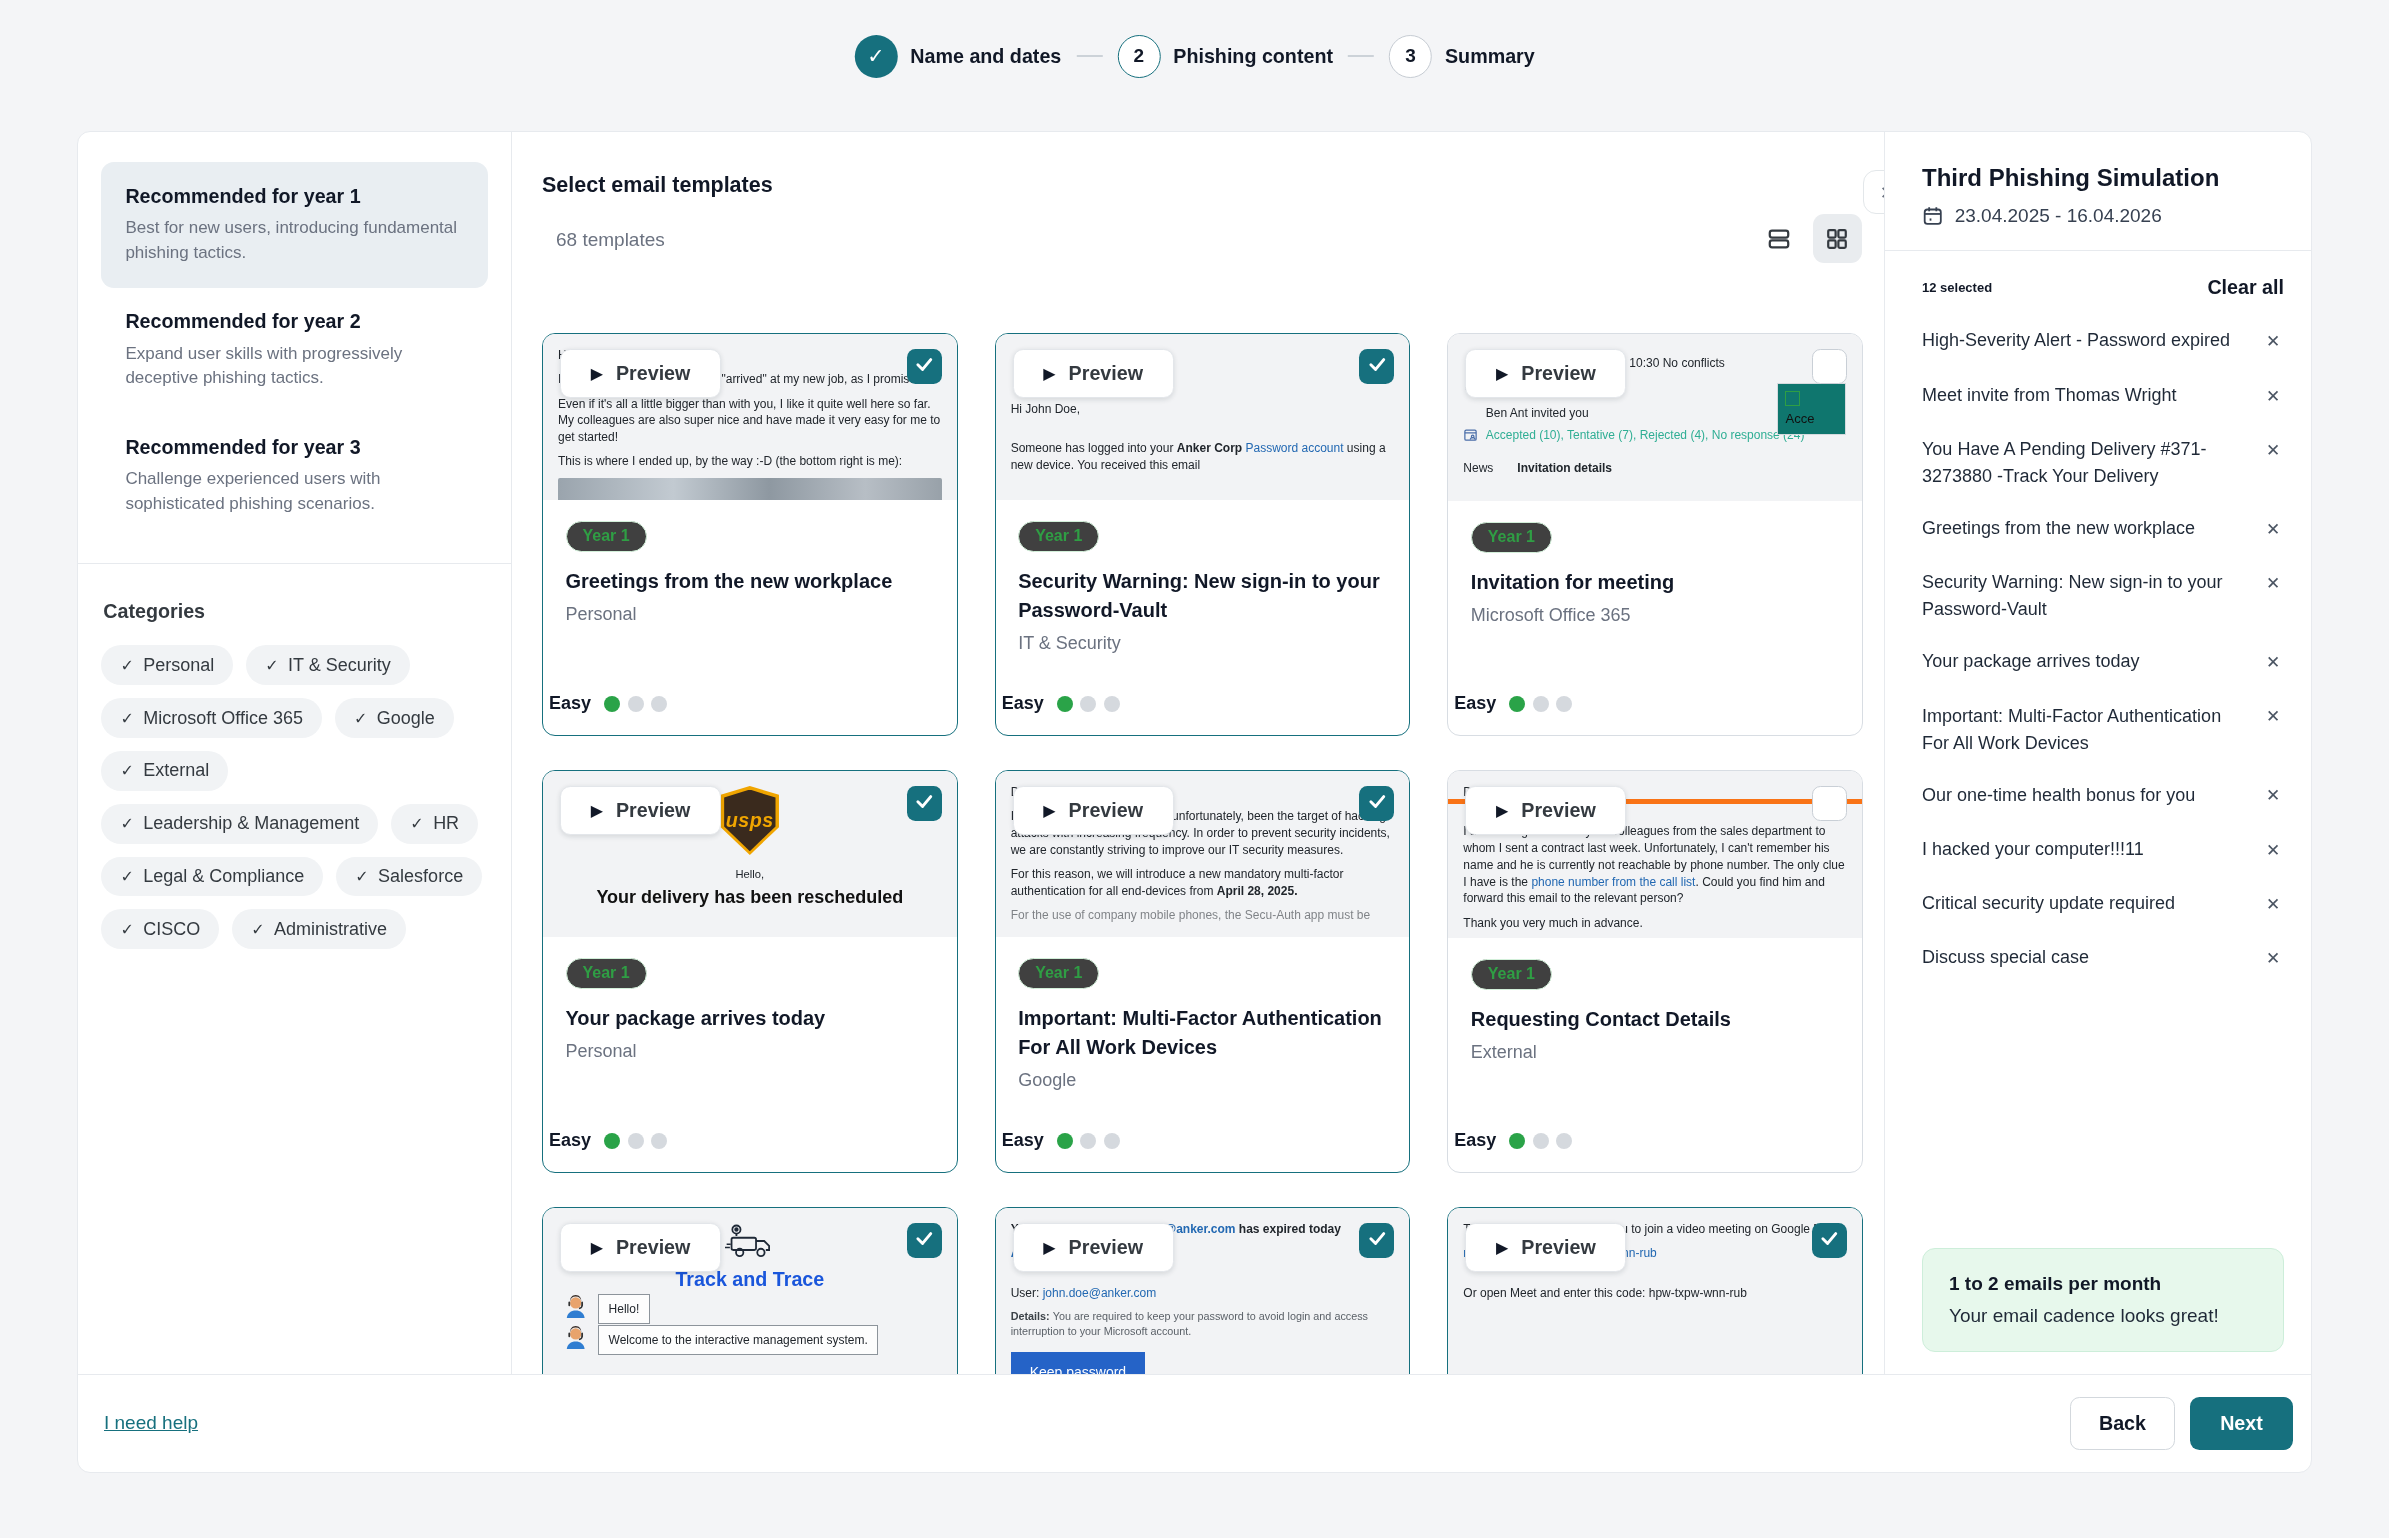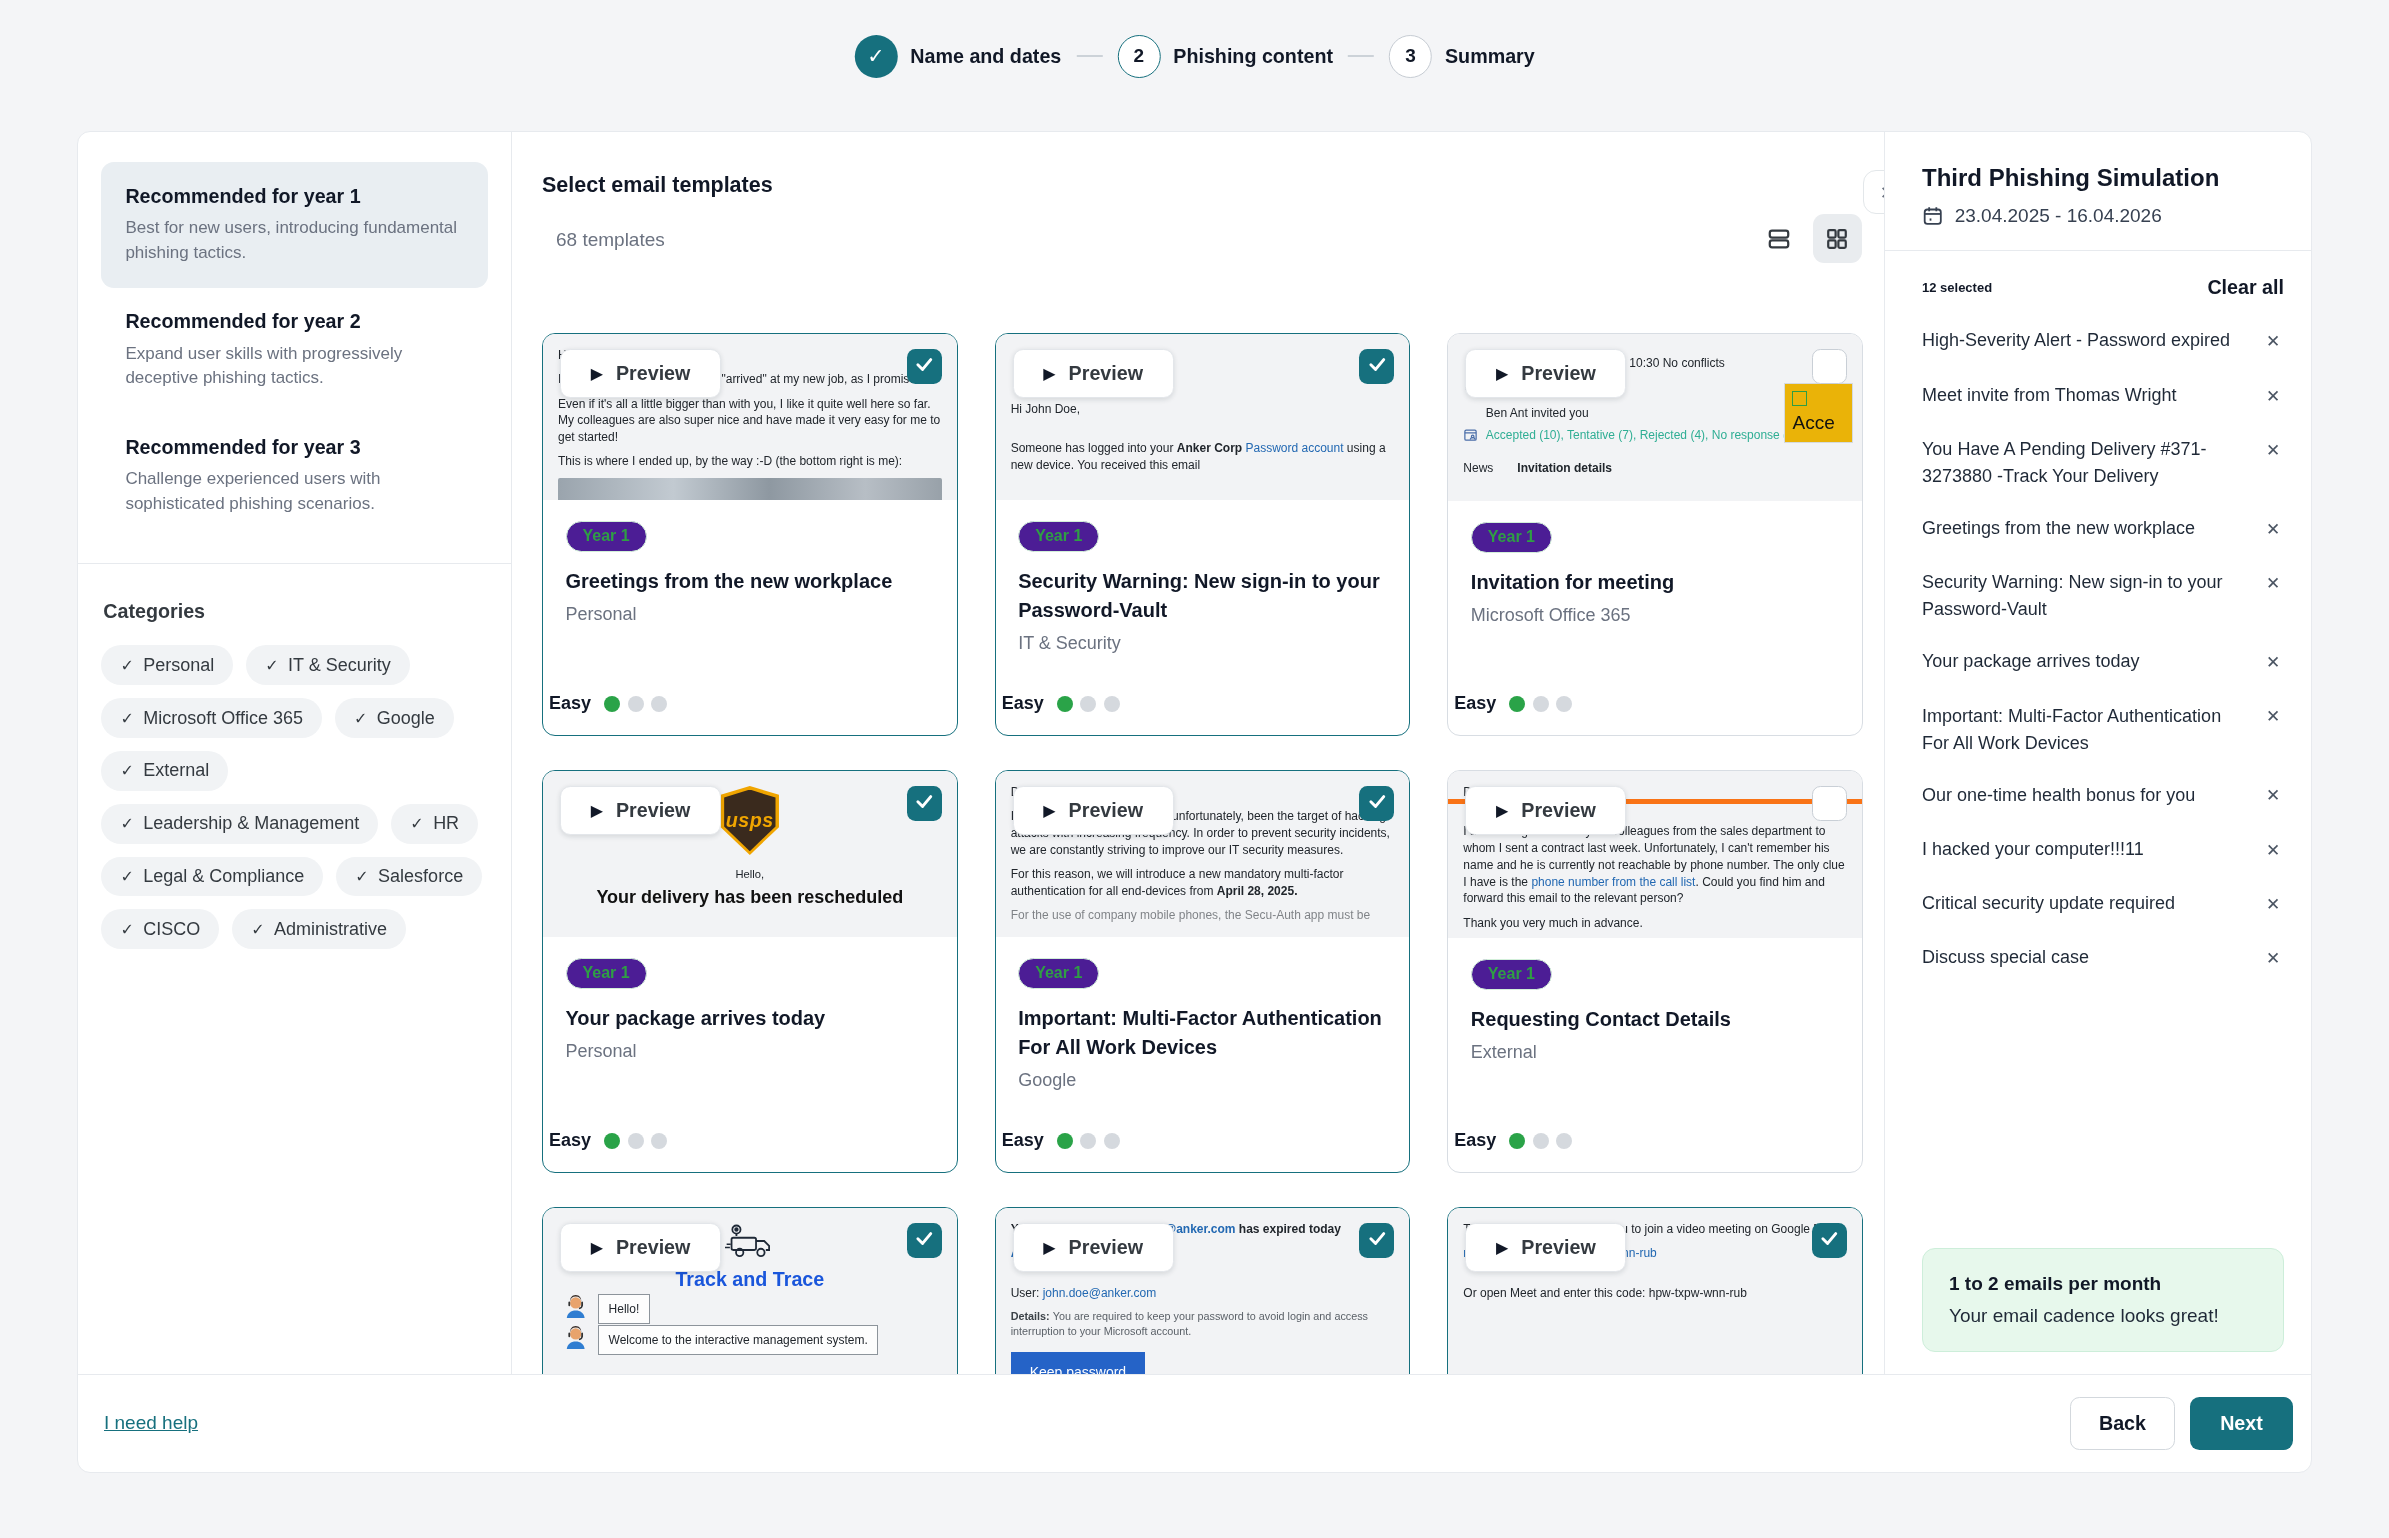--- a/index.html
+++ b/index.html
@@ -80,21 +80,21 @@
   .preview-btn { position:absolute; left:17px; top:15px; width:161px; height:49px; z-index:4;
     background:#fff; border:0.9px solid #e3e6ea; border-radius:10.3px; box-shadow:0 1.9px 5.6px rgba(20,30,40,.12);
     display:flex; align-items:center; justify-content:center; gap:13px; cursor:pointer; }
   .preview-btn .play { font-size:16px; color:#111827; }
   .preview-btn .plabel { font-size:19.7px; font-weight:700; color:#343a40; }
   .checkbox { position:absolute; right:15px; top:15px; width:35px; height:35px; border-radius:8.4px; z-index:4;
     display:flex; align-items:center; justify-content:center; cursor:pointer; }
   .checkbox.checked { background:#16707e; }
   .checkbox.unchecked { background:#fff; border:1.9px solid #c9cfd6; }
   .card-body { padding:20.6px 22.5px; }
-  .badge { display:inline-block; background:#4c1d95; color:#2f9e44; border:0.9px solid #d2efd9;
+  .badge { display:inline-block; background:#404040; color:#2f9e44; border:0.9px solid #d2efd9;
     border-radius:936px; font-size:16px; font-weight:700; padding:5.6px 16px; }
   .card-title { font-size:20px; font-weight:700; color:#111827; line-height:1.45; margin-top:15px; }
   .card-cat { font-size:18px; color:#6b7280; margin-top:8.4px; }
   .difficulty { position:absolute; left:6px; bottom:20.6px; display:flex; align-items:center; gap:13px; }
   .diff-label { font-size:18px; font-weight:700; color:#111827; }
   .dots { display:flex; gap:7.5px; }
   .dot { width:16px; height:16px; border-radius:50%; background:#d5d9de; }
   .dot.on { background:#2aa348; }
   
   .usps-wrap { text-align:center; }
@@ -106,22 +106,22 @@
     display:flex; align-items:center; justify-content:center; }
   .usps-shield .inner span { color:#f0a500; font-style:italic; font-weight:700; font-size:19.7px; letter-spacing:0.5px; }
   .usps-hello { font-size:11.2px; margin-top:7.5px; }
   .usps-big { font-size:18px; font-weight:700; color:#111; margin-top:2px; white-space:nowrap; }
   .meet-head { margin:7.5px 0 9.4px 156px; font-size:12px; }
   .meet-row { display:flex; gap:7.5px; align-items:flex-start; margin-bottom:4.7px; }
   .meet-row.indent { margin-left:22.5px; }
   .meet-row svg { flex:0 0 auto; margin-top:0.9px; }
   .meet-tabs { display:flex; gap:24px; margin-top:13px; font-size:12px; }
   .meet-tabs .tab2 { font-weight:700; }
-  .accept-box { position:absolute; right:9px; top:49px; width:69px; background:#eab308;
-    border:0.9px solid #d5dade; padding:6.6px 7.5px 5.6px 7.5px; font-size:19px; color:#111; }
+  .accept-box { position:absolute; right:16px; top:49px; width:69px; background:#0f766e;
+    border:0.9px solid #d5dade; padding:6.6px 7.5px 5.6px 7.5px; font-size:13px; color:#111; }
   .accept-box .sq { width:15px; height:15px; border:1.9px solid #2e9e44; margin-bottom:4.7px; }
   .truck-wrap { text-align:center; margin-top:1.9px; }
   .truck-label { color:#1a56db; font-weight:700; font-size:19.7px; margin-top:1.9px; }
   .chat-row { display:flex; align-items:flex-start; gap:11.2px; margin-top:1px; margin-left:5.6px; }
   .chat-bubble { border:0.9px solid #8d949b; background:#fdfdfd; padding:5.6px 9.4px; font-size:12px; }
   
   .panel { grid-row:1; grid-column:3; padding:32px 28px 22.5px 37px; display:flex; flex-direction:column; overflow:hidden; }
   .panel-title { font-size:24px; font-weight:700; color:#111827; }
   .panel-date { display:flex; align-items:center; gap:11.2px; margin-top:13px; font-size:19px; color:#374151;text-align:right; }
   .panel-divider { height:0.9px; background:#e7eaee; margin:22.5px -28px 0 -37px; }

